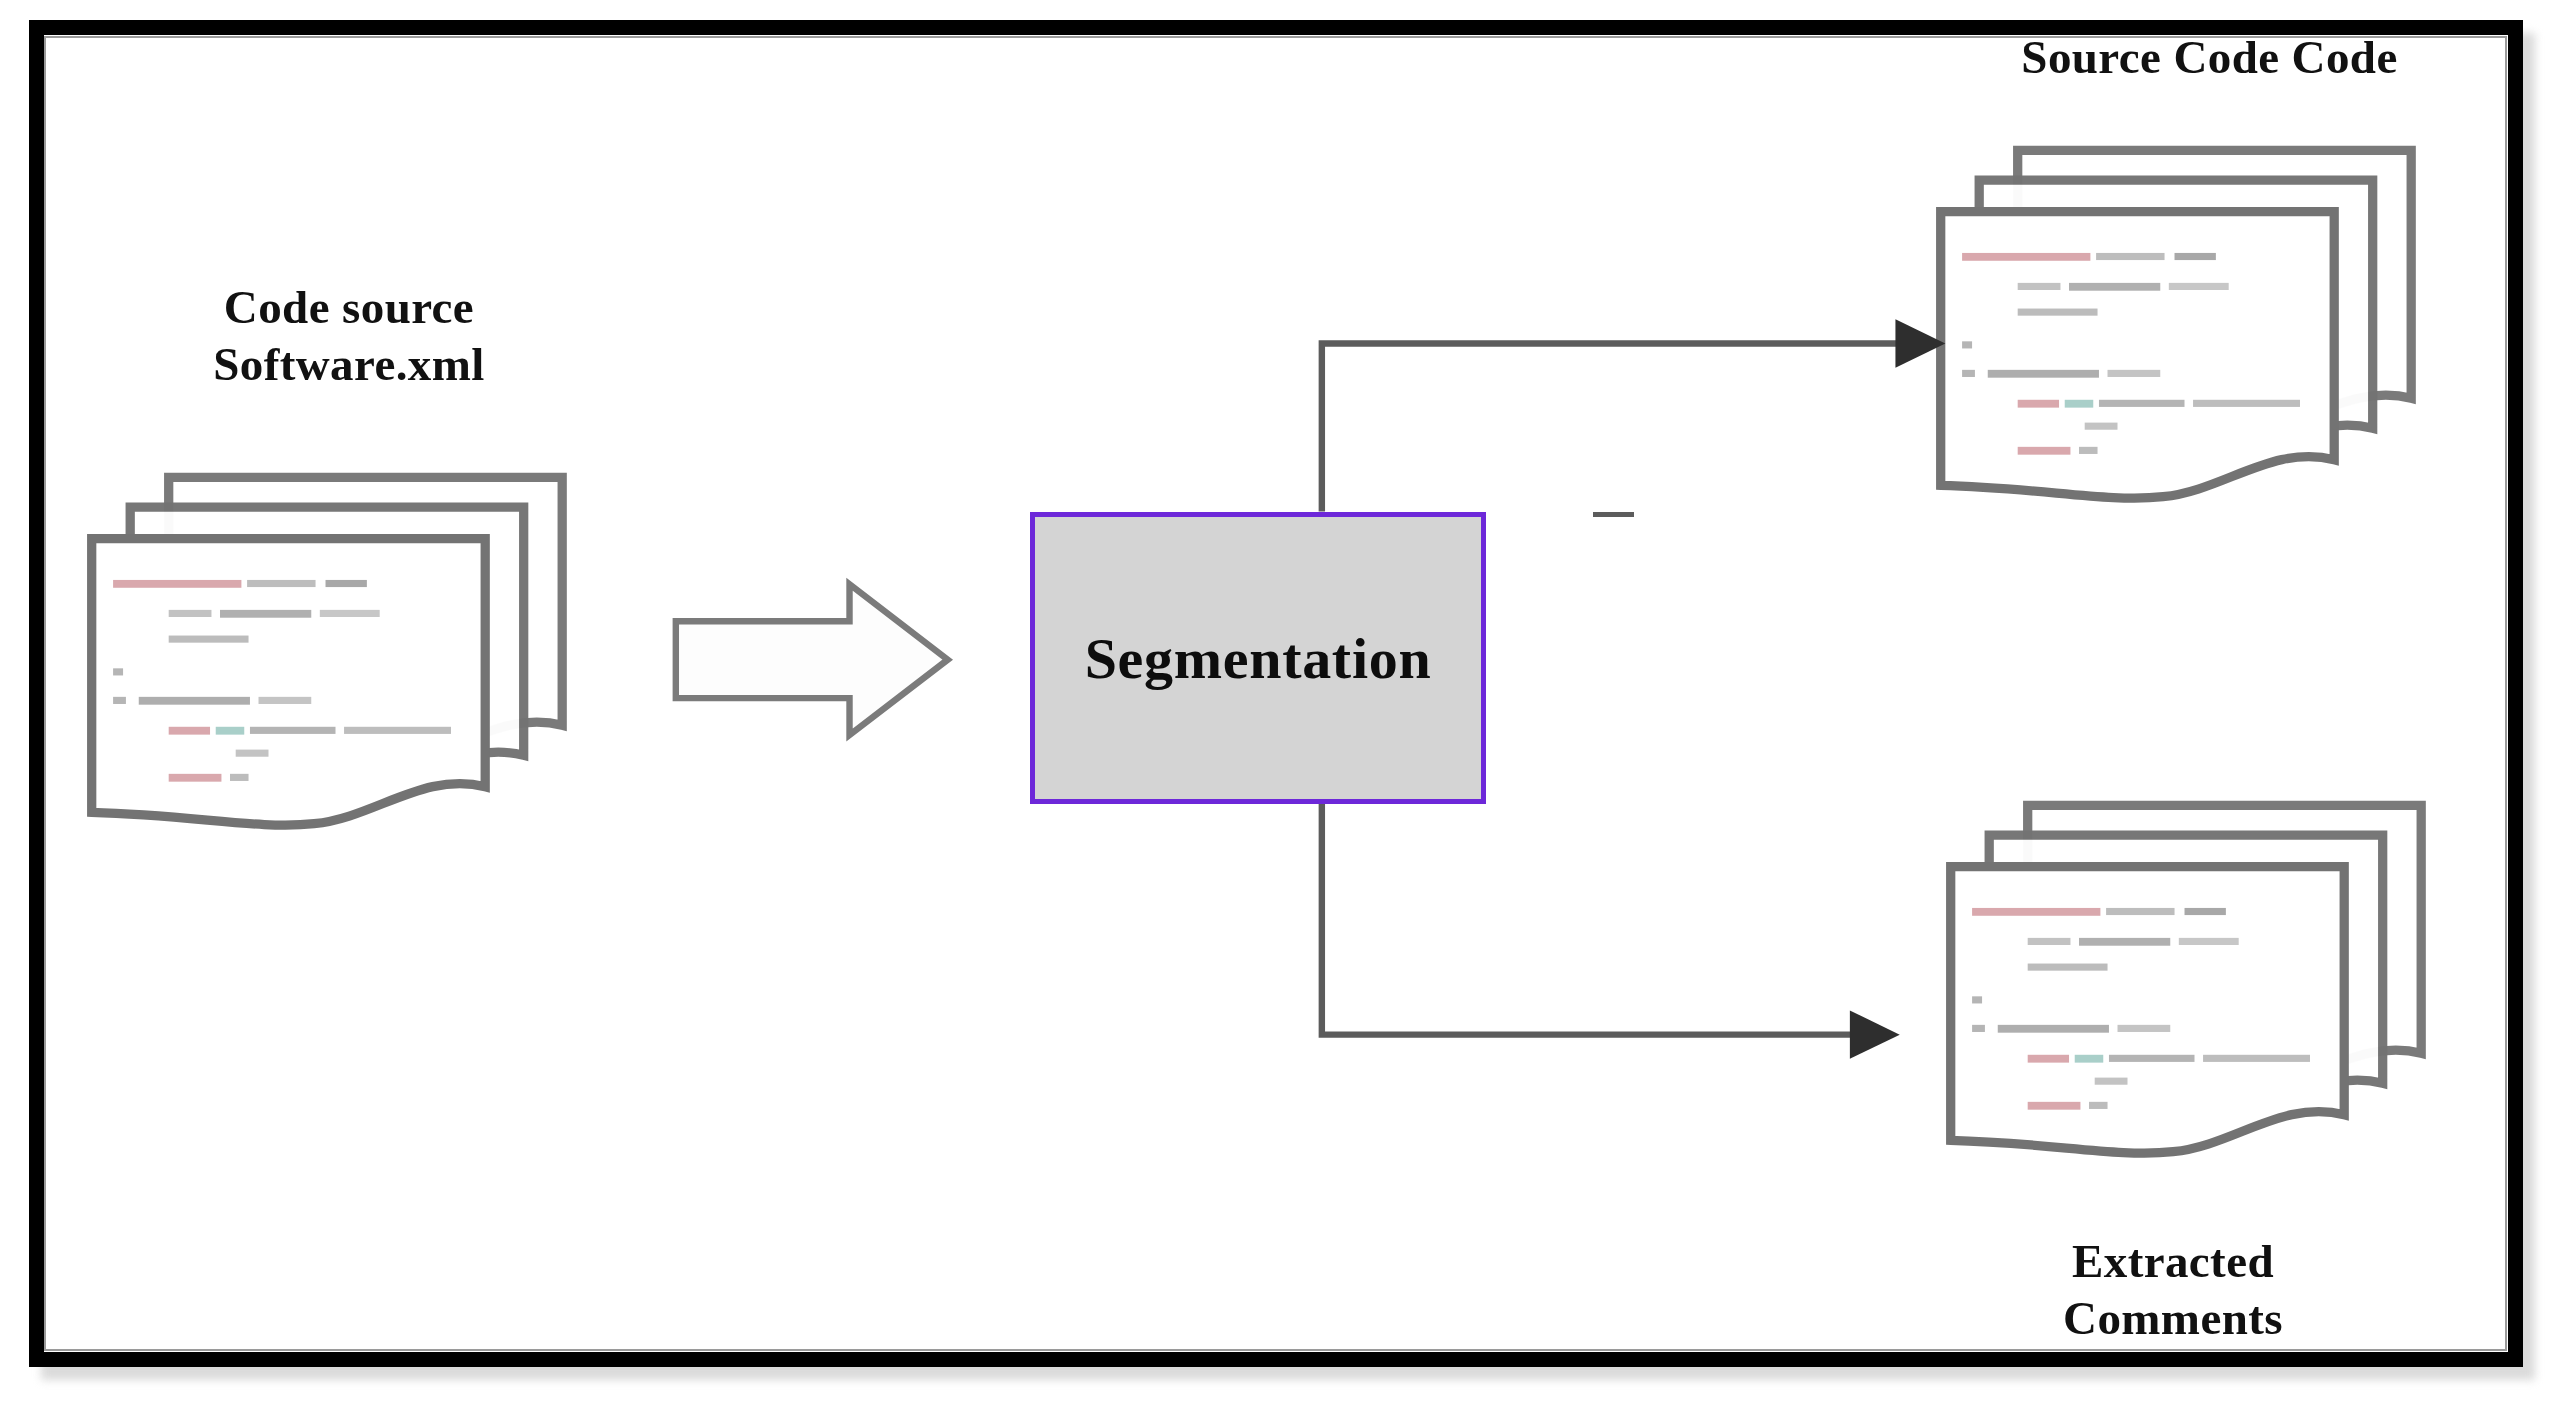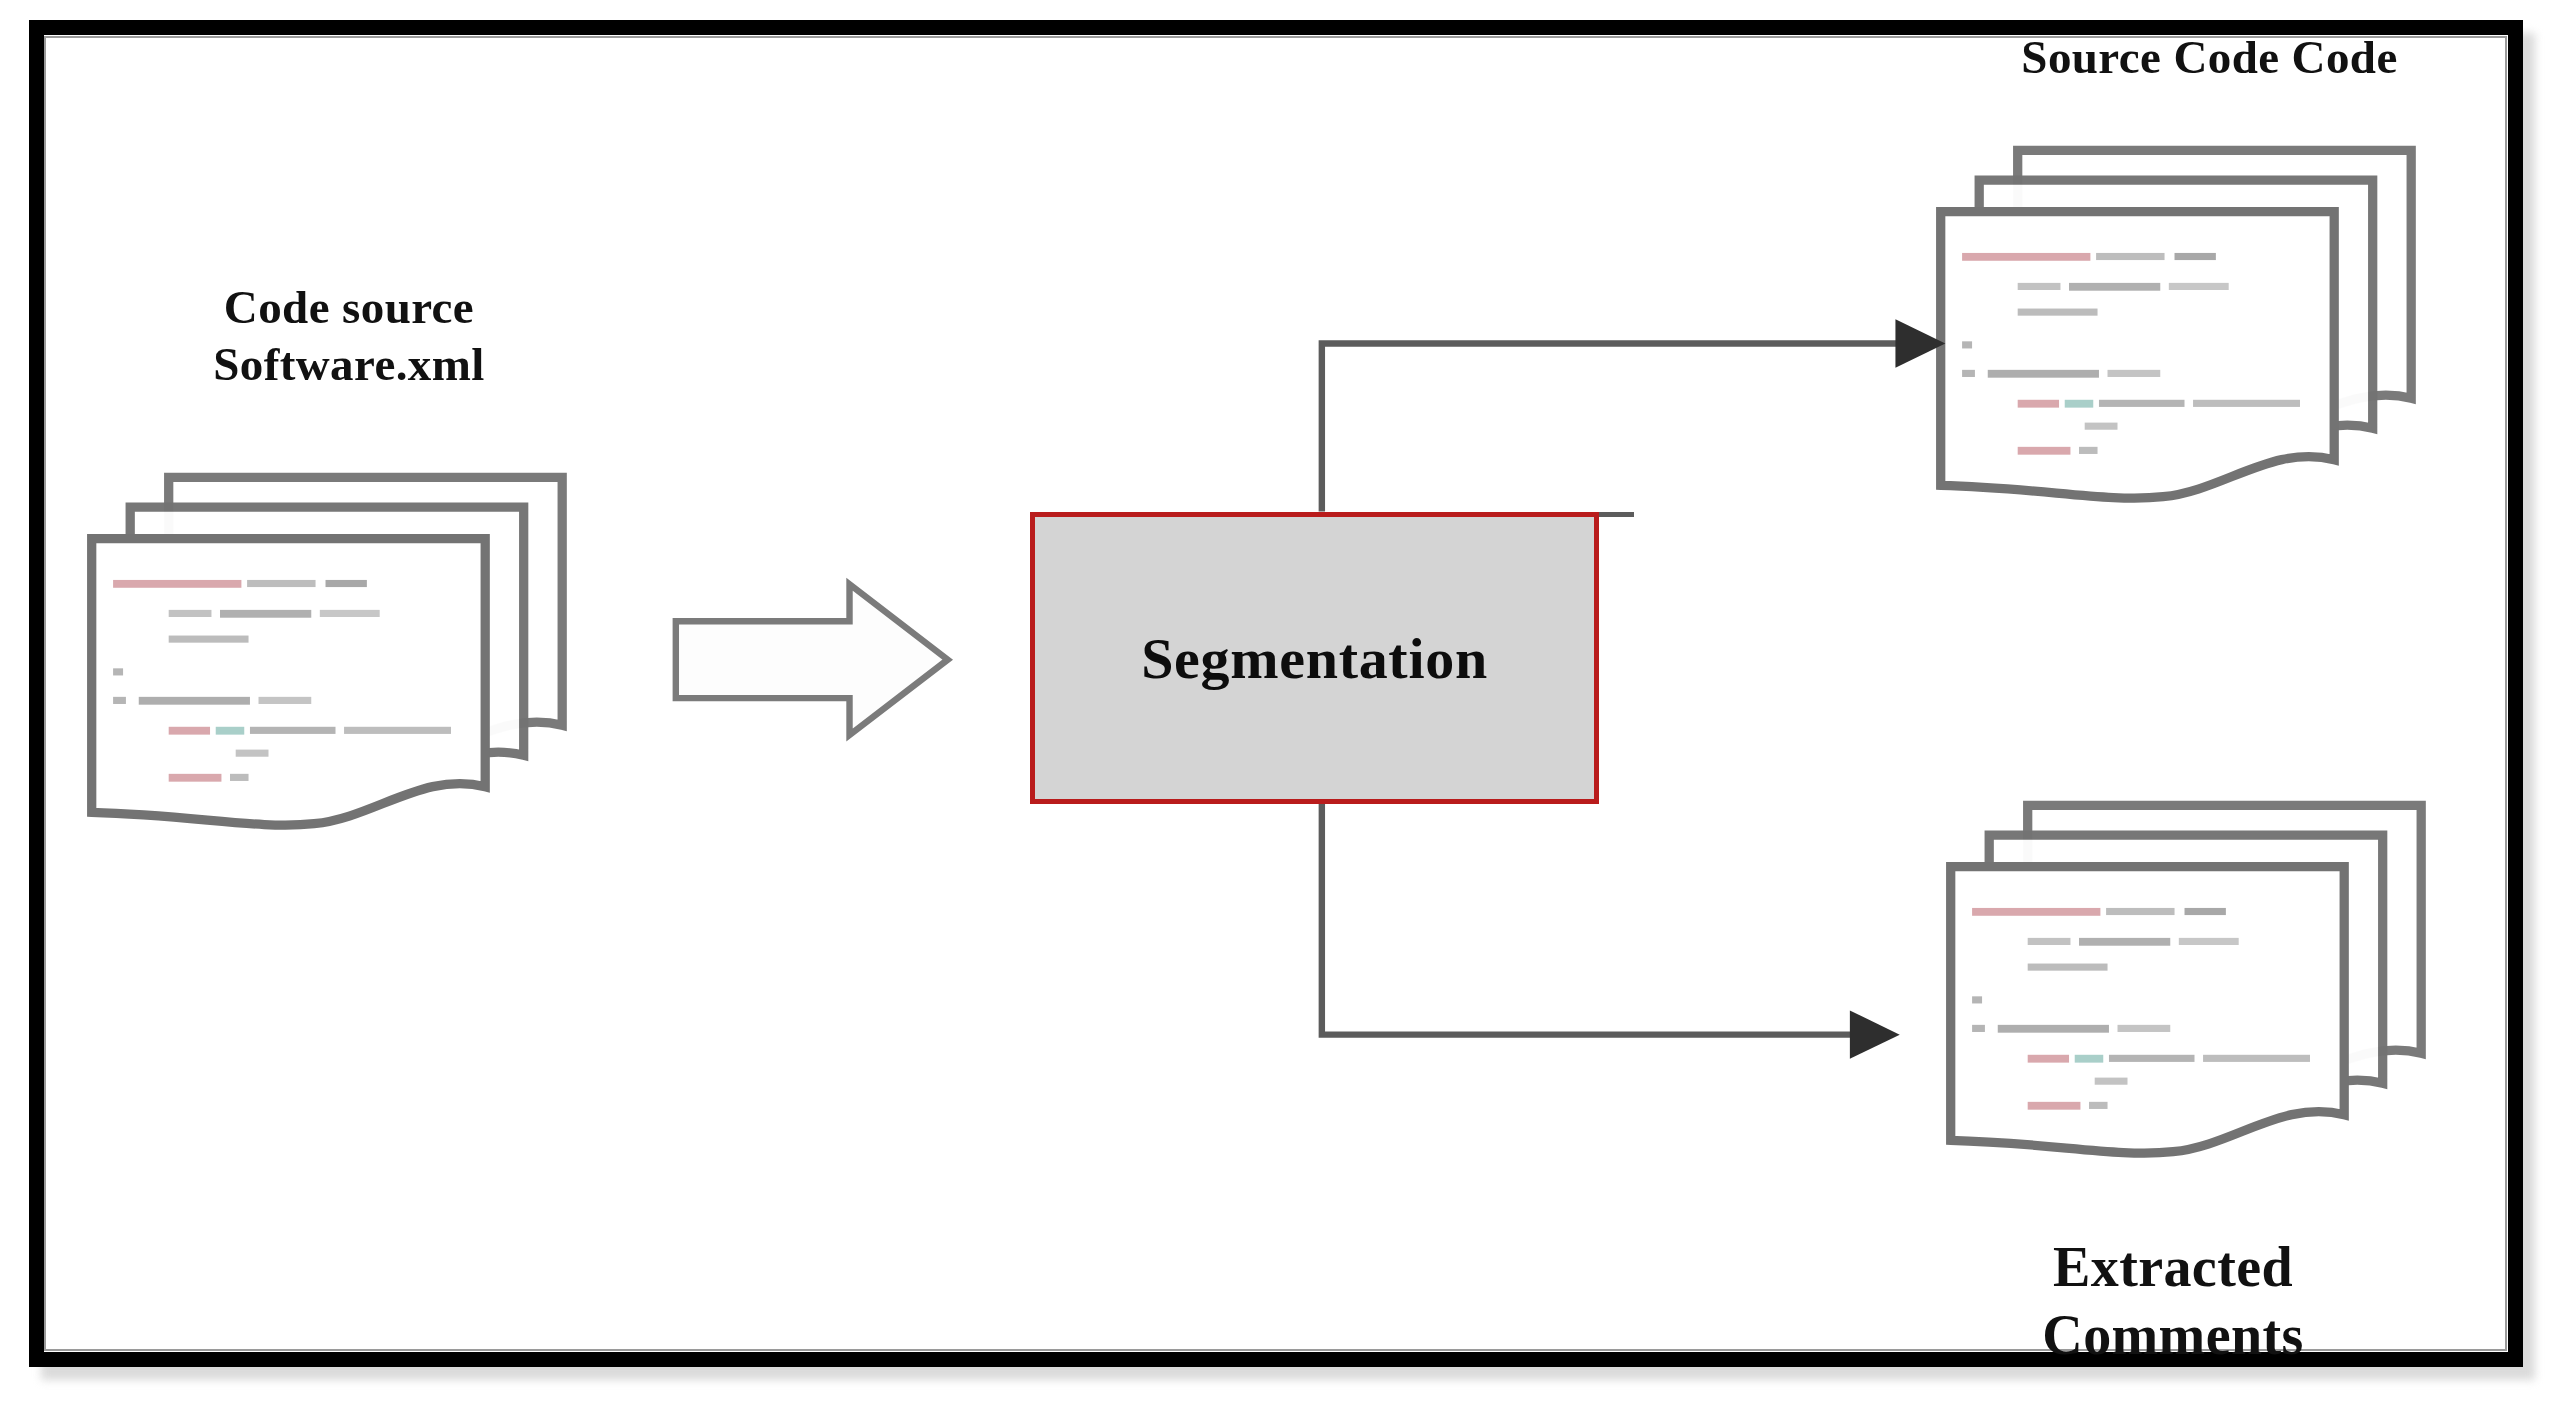--- a/index.html
+++ b/index.html
@@ -66,31 +66,31 @@
   #label-code-body {
     left: 1903px;
     top: 28.5px;
     width: 613px;
     font-size: 47px;
   }
   #label-comments {
     left: 1881px;
     top: 1233px;
     width: 584px;
-    font-size: 56px;
+    font-size: 47px;
   }
   
   .proc-box {
     position: absolute;
     left: 1030px;
     top: 512px;
-    width: 569px;
+    width: 456px;
     height: 292px;
     background: #d4d4d4;
-    border: 5px solid #b91c1c;
+    border: 5px solid #6d28d9;
     box-sizing: border-box;
     display: flex;
     align-items: center;
     justify-content: center;
     z-index: 6;
   }
   .proc-box-label {
     font-size: 58px;
     font-weight: bold;
     color: #0d0d0d;

